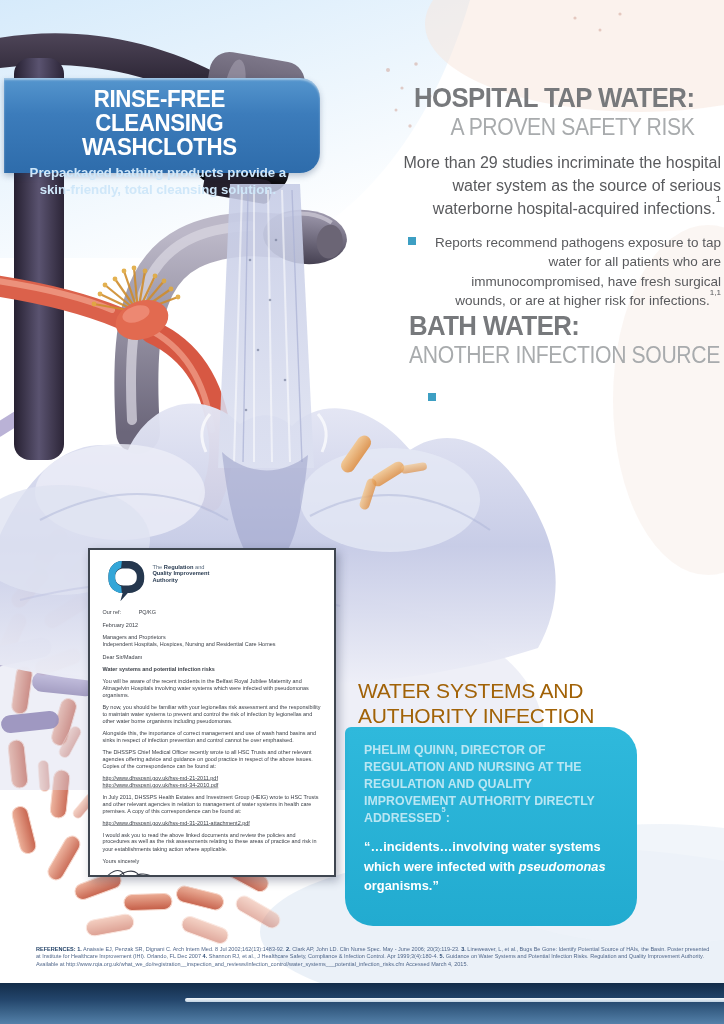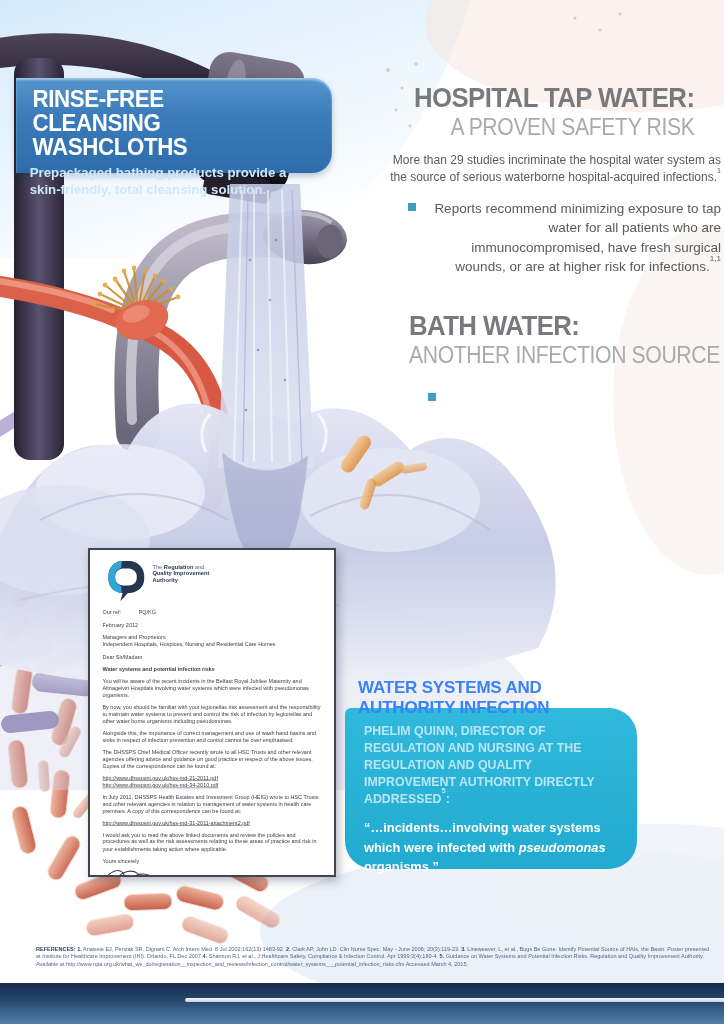--- a/index.html
+++ b/index.html
@@ -6,48 +6,48 @@
   #poster{
     position:relative;width:724px;height:1024px;margin:0 auto;background:#ffffff;
     overflow:hidden;font-family:"Liberation Sans",sans-serif;
   }
   #poster *{box-sizing:border-box;}
   .abs{position:absolute;}
   svg.bg{position:absolute;left:0;top:0;z-index:0;}
 
   
   .banner{
-    left:16px;top:78px;width:316px;height:95px;z-index:3;
+    left:4px;top:78px;width:316px;height:95px;z-index:3;
     background:linear-gradient(180deg,#5596ce 0%,#3c7cbb 38%,#2e6cab 100%);
     border-radius:0 20px 20px 0;
     box-shadow:inset 0 2px 2px rgba(255,255,255,.45), 0 3px 6px rgba(25,55,95,.28);
-    padding:9px 22px 0 8px;text-align:left;
+    padding:9px 22px 0 8px;text-align:center;
   }
   .banner-title{color:#ffffff;font-weight:bold;font-size:23px;line-height:1.05;
     letter-spacing:-.4px;transform:scaleX(.97);transform-origin:right;}
   .banner-sub{color:#cfe7f9;font-weight:bold;font-size:13.5px;line-height:1.22;
     margin-top:6px;transform:scaleX(.98);transform-origin:right;}
 
   
   .sec{z-index:3;width:332px;color:#595a5d;}
   .sec-title{font-size:28px;font-weight:bold;color:#77797c;line-height:1;
     letter-spacing:-.6px;transform:scaleX(.92);transform-origin:left;white-space:nowrap;}
   .sec-sub{font-size:23px;font-weight:400;color:#a8abad;line-height:1.05;margin-top:3px;
     letter-spacing:-.4px;transform:scaleX(.92);transform-origin:left;white-space:nowrap;}
-  .sec p.intro{margin:13px 0 0 0;font-size:12px;line-height:1.42;}
+  .sec p.intro{margin:13px 0 0 0;font-size:16px;line-height:1.42;}
   .bullets{margin-top:13px;padding-left:19px;}
   .bullet{position:relative;padding-left:17px;margin-bottom:13px;font-size:13.5px;line-height:1.42;}
   .bullet.loose{font-size:14px;line-height:1.5;margin-bottom:15px;}
   .bullet-sq{position:absolute;left:0;top:4px;width:8px;height:8px;background:#3d9fc3;}
   sup{font-size:.6em;position:relative;top:-.5em;line-height:0;}
 
   
-  .ws-head{left:358px;top:678px;z-index:3;font-size:17px;font-weight:bold;color:#3b82f6;
+  .ws-head{left:358px;top:678px;z-index:3;font-size:21px;font-weight:normal;color:#a16207;
     line-height:1.2;letter-spacing:-.2px;}
-  .callout{left:345px;top:708px;width:292px;height:161px;z-index:1;
+  .callout{left:345px;top:727px;width:292px;height:199px;z-index:1;
     background:linear-gradient(180deg,#2fb9dc,#22abd0);
     border-radius:6px 28px 28px 28px;padding:15px 14px 0 19px;}
   .callout-intro{color:#b9e6f3;font-weight:bold;font-size:13px;line-height:1.3;
     transform:scaleX(.95);transform-origin:left;width:265px;}
   .callout-quote{color:#ffffff;font-weight:bold;font-size:13.5px;line-height:1.42;
     margin-top:11px;transform:scaleX(.95);transform-origin:left;width:270px;}
   .callout-quote .it{font-style:italic;}
 
   
   .letter{left:88px;top:548px;width:248px;height:329px;z-index:2;background:#ffffff;
@@ -352,21 +352,21 @@
     </div>
   </div>
 
   <div class="abs sec" style="left:389px;top:84px;text-align:right;">
     <div class="sec-title">HOSPITAL TAP WATER:</div>
     <div class="sec-sub">A PROVEN SAFETY RISK</div>
     <p class="intro"><span>More than 29 studies incriminate the hospital water system as the source of serious waterborne hospital-acquired infections.</span><sup>1</sup></p>
     <div class="bullets">
       <div class="bullet">
         <span class="bullet-sq"></span>
-        <span>Reports recommend minimizing exposure to tap water for all patients who are immunocompromised, have fresh surgical wounds, or are at higher risk for infections.</span><sup>1,1</sup>
+        <span>Reports recommend pathogens exposure to tap water for all patients who are immunocompromised, have fresh surgical wounds, or are at higher risk for infections.</span><sup>1,1</sup>
       </div>
     </div>
   </div>
 
   <div class="abs sec" style="left:389px;top:312px;margin-left:20px;">
     <div class="sec-title">BATH WATER:</div>
     <div class="sec-sub">ANOTHER INFECTION SOURCE</div>
     <div class="bullets" style="margin-top:22px;">
       <div class="bullet loose">
         <span class="bullet-sq"></span>

